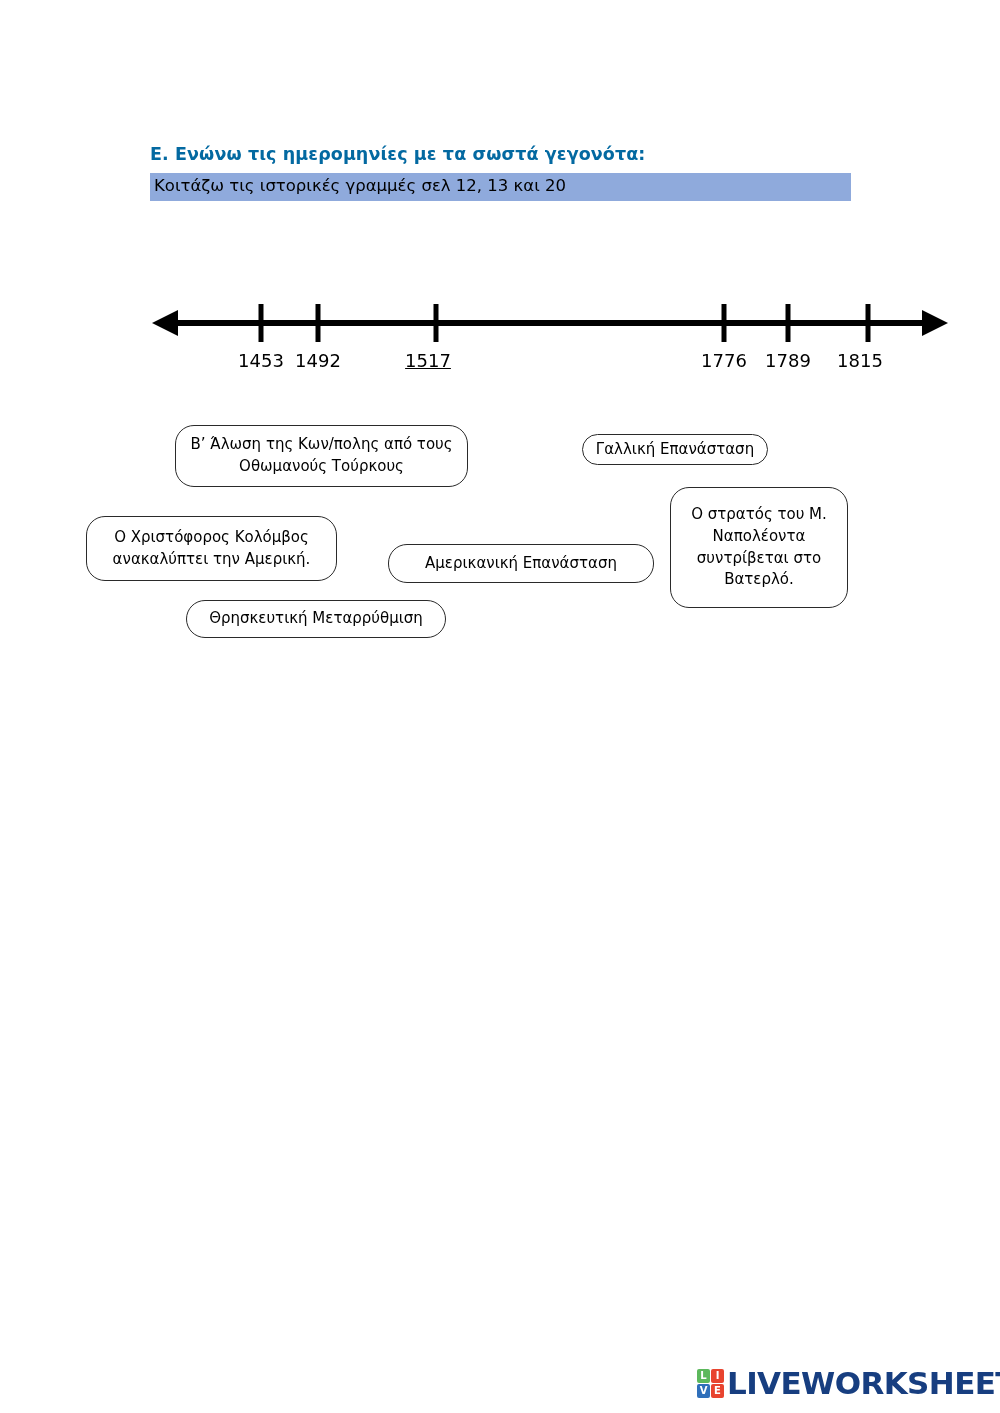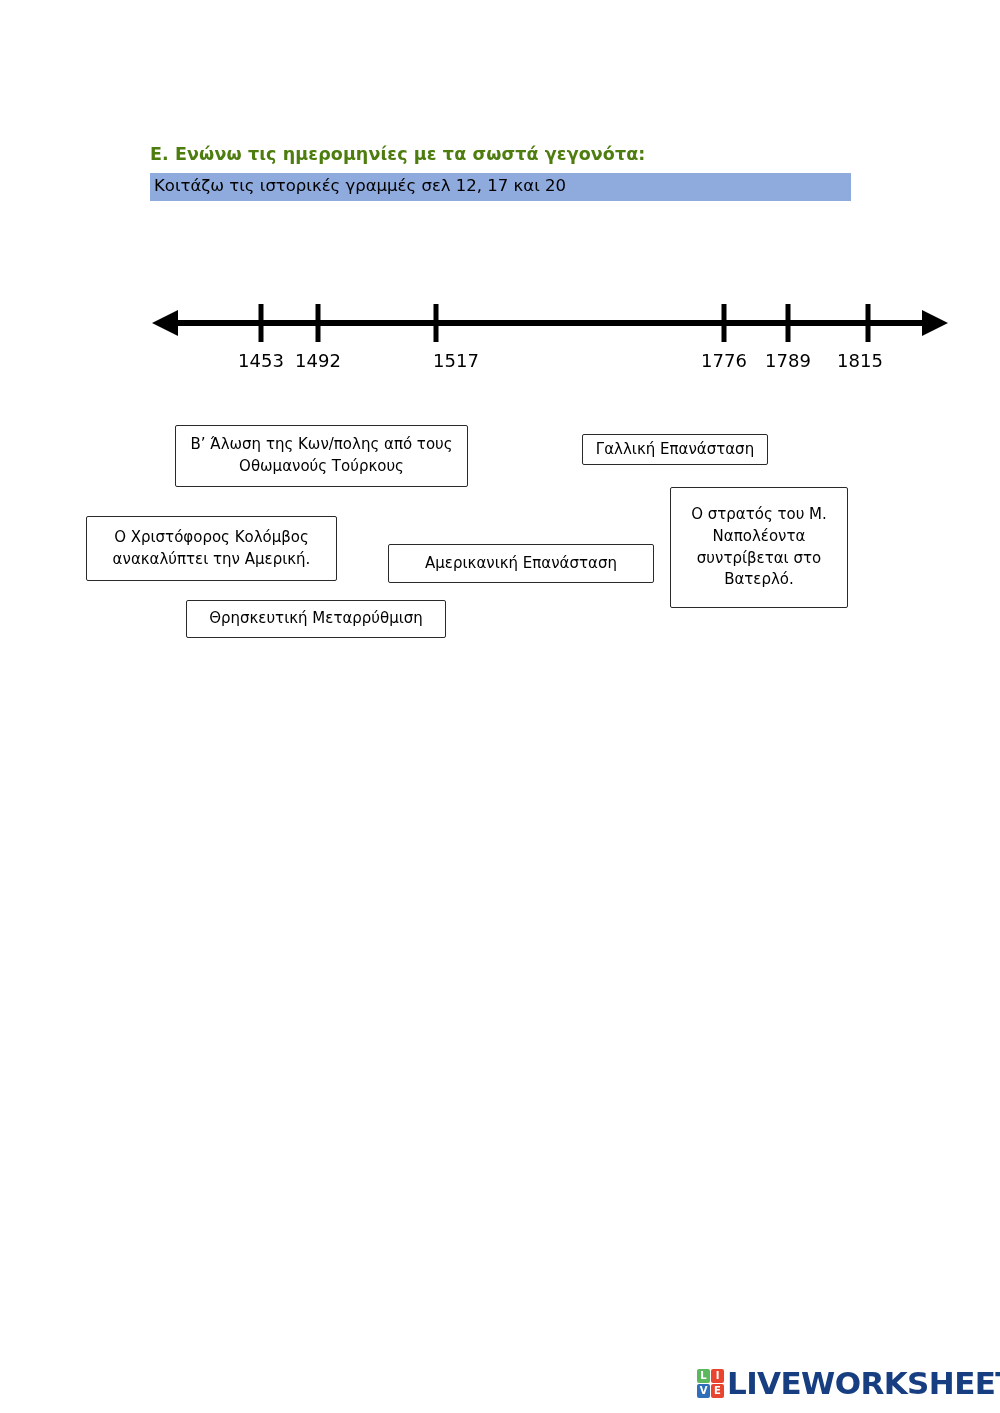--- a/index.html
+++ b/index.html
@@ -22,21 +22,21 @@
 
   
   .heading {
     position: absolute;
     left: 150px;
     top: 144px;
     font-size: 17.5px;
     font-weight: bold;
     letter-spacing: 0.1px;
     white-space: nowrap;
-    color: #4d7c0f;
+    color: #0369a1;
   }
   .subtitle-bar {
     position: absolute;
     left: 150px;
     top: 173px;
     width: 701px;
     height: 28px;
     background: #8FAADC;
   }
   .subtitle-text {
@@ -72,21 +72,21 @@
     transform: translateX(-50%);
     white-space: nowrap;
     top: 350px;
   }
 
   
   .event-box {
     position: absolute;
     box-sizing: border-box;
     border: 1.6px solid #2a2a2a;
-    border-radius: 2px;
+    border-radius: 19px;
     background: #ffffff;
     display: flex;
     align-items: center;
     justify-content: center;
     text-align: center;
     font-size: 15px;
     line-height: 1.45;
     color: #000000;
     padding: 3px 9px;
   }
@@ -127,21 +127,21 @@
   }
 </style>
 </head>
 <body>
 
 <div id="page">
 
   <div class="heading">Ε. Ενώνω τις ημερομηνίες με τα σωστά γεγονότα:</div>
 
   <div class="subtitle-bar">
-    <div class="subtitle-text">Κοιτάζω τις ιστορικές γραμμές σελ 12, 17 και 20</div>
+    <div class="subtitle-text">Κοιτάζω τις ιστορικές γραμμές σελ 12, 13 και 20</div>
   </div>
 
   <div class="timeline-wrap">
     <svg class="timeline-svg" width="800" height="110" viewBox="0 0 800 110">
 
       <line x1="22" y1="33" x2="778" y2="33" stroke="#000000" stroke-width="6"></line>
 
       <polygon points="2,33 28,20 28,46" fill="#000000"></polygon>
 
       <polygon points="798,33 772,20 772,46" fill="#000000"></polygon>
@@ -151,21 +151,21 @@
           <line x1="168" y1="14" x2="168" y2="52" stroke="#000000" stroke-width="5"></line>
           <line x1="286" y1="14" x2="286" y2="52" stroke="#000000" stroke-width="5"></line>
           <line x1="574" y1="14" x2="574" y2="52" stroke="#000000" stroke-width="5"></line>
           <line x1="638" y1="14" x2="638" y2="52" stroke="#000000" stroke-width="5"></line>
           <line x1="718" y1="14" x2="718" y2="52" stroke="#000000" stroke-width="5"></line>
         </g>
     </svg>
     <div id="tick-labels">
         <div class="tick-label" style="left: 221px;">1453</div>
         <div class="tick-label" style="left: 278px;">1492</div>
-        <div class="tick-label" style="left: 416px;">1517</div>
+        <div class="tick-label" style="left: 388px; text-decoration: underline;">1517</div>
         <div class="tick-label" style="left: 684px;">1776</div>
         <div class="tick-label" style="left: 748px;">1789</div>
         <div class="tick-label" style="left: 820px;">1815</div>
       </div>
   </div>
 
   <div id="event-boxes">
       <div class="event-box" style="left: 175px; top: 425px; width: 293px; height: 62px;">
         <span>Β’ Άλωση της Κων/πολης από τους Οθωμανούς Τούρκους</span>
       </div>

